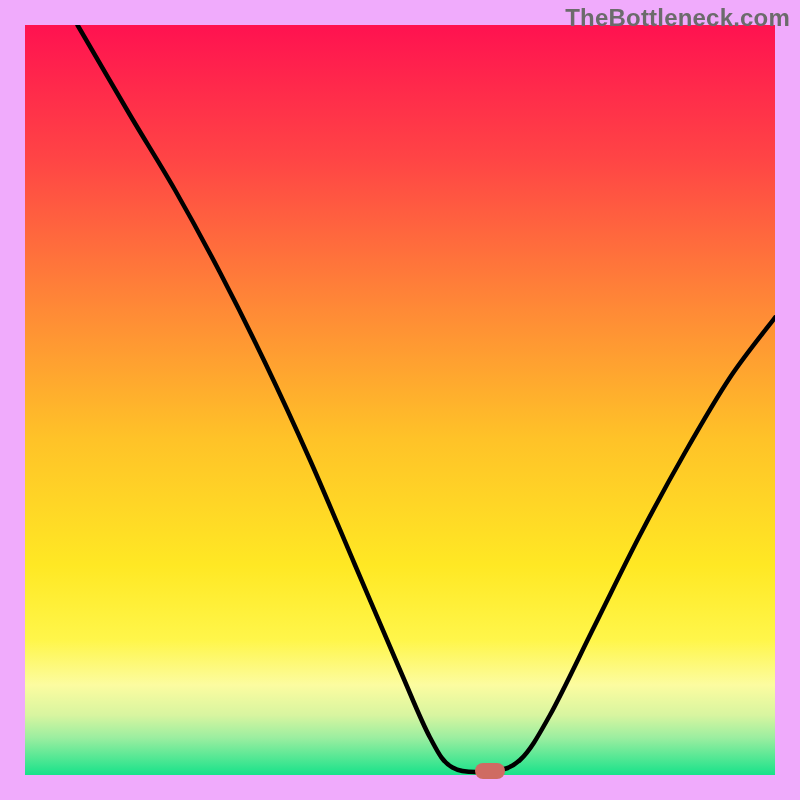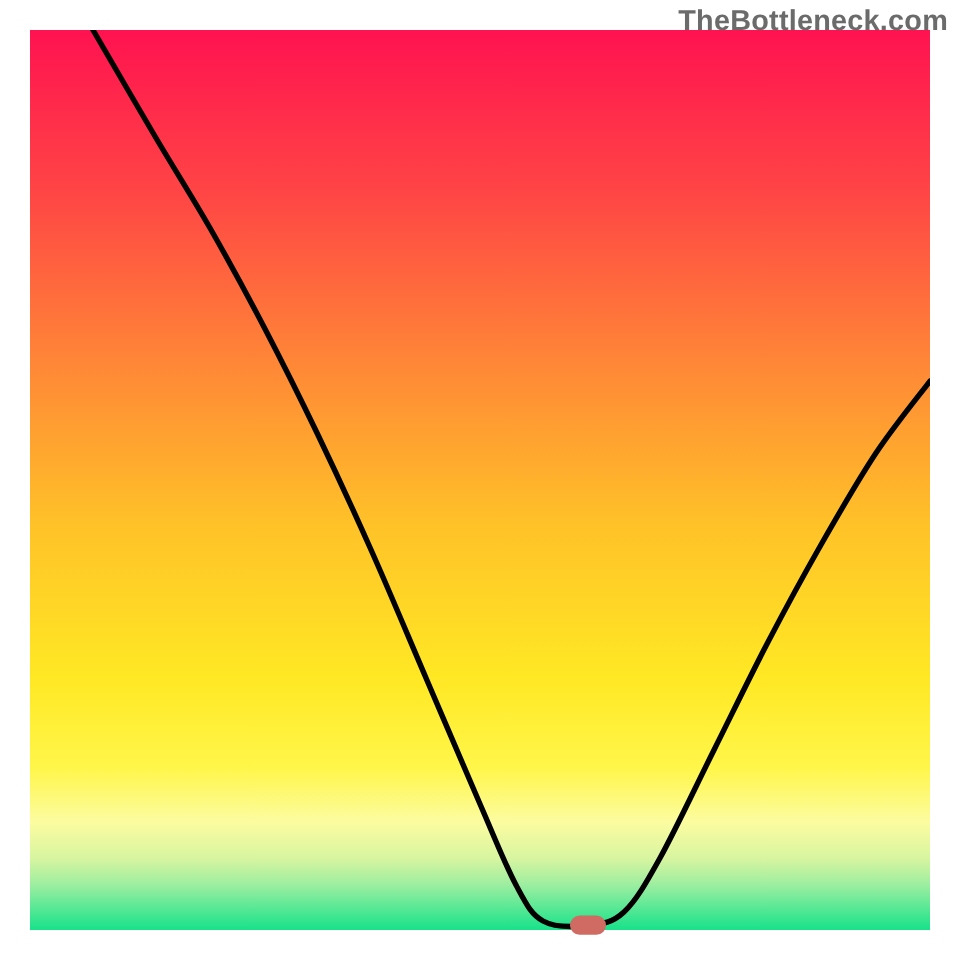--- a/index.html
+++ b/index.html
@@ -9,21 +9,21 @@
     height: 800px;
     background: #000;
     overflow: hidden;
   }
   .frame {
     position: absolute;
     left: 0;
     top: 0;
     width: 800px;
     height: 800px;
-    background: #ffffff;
+    background: #f0abfc;
   }
   .plot {
     position: absolute;
     left: 25px;
     top: 25px;
     width: 750px;
     height: 750px;
   }
   .gradient {
     position: absolute;

